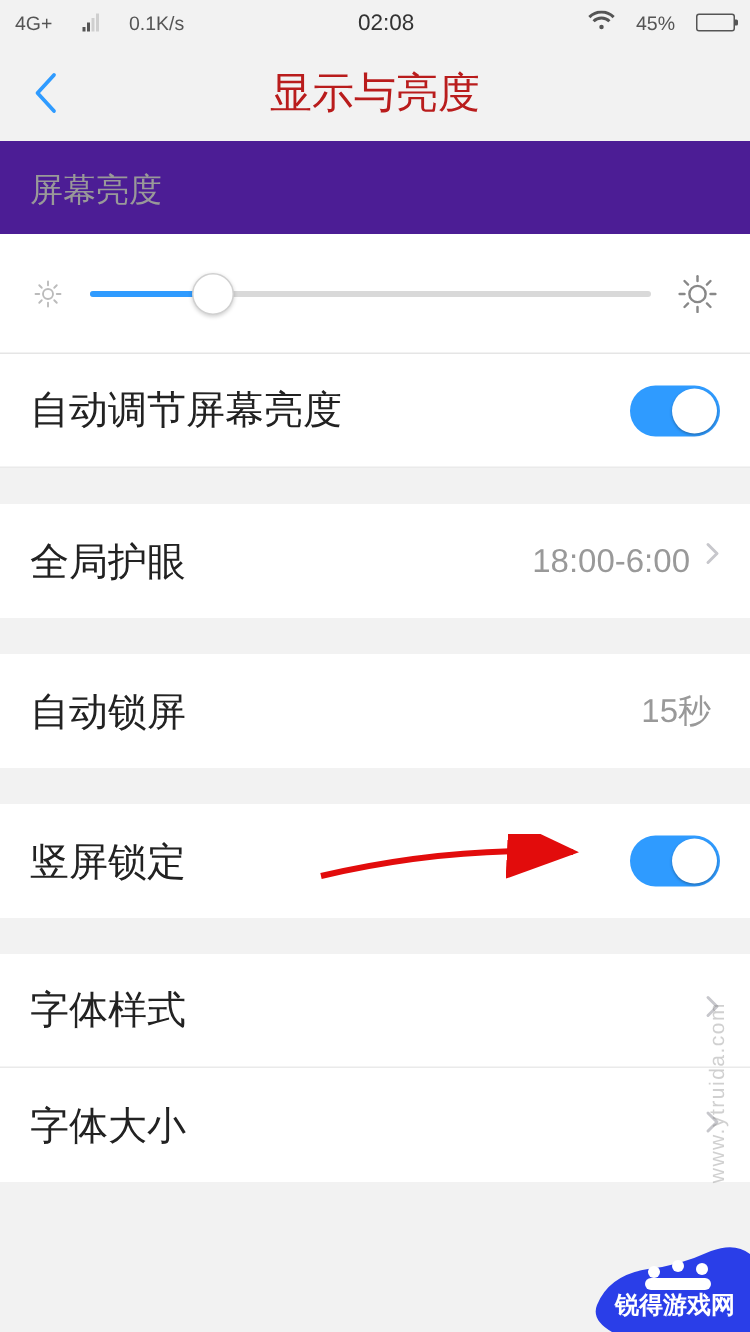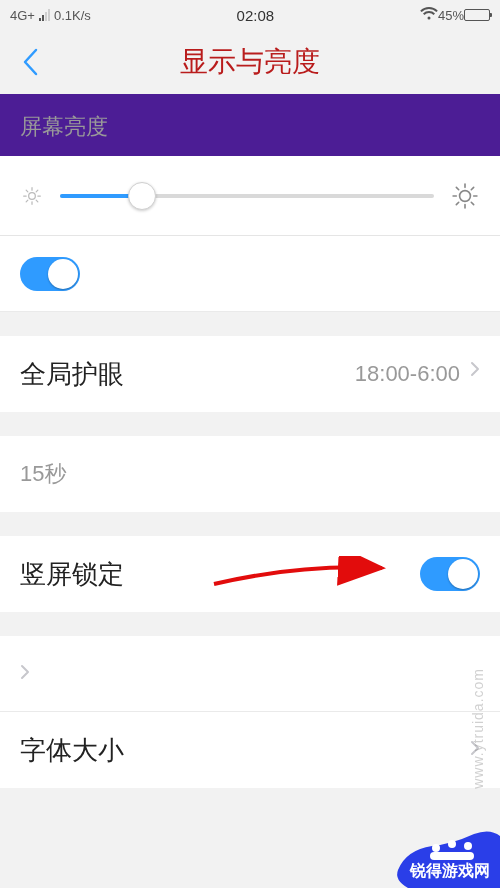--- a/index.html
+++ b/index.html
@@ -14,30 +14,30 @@
   .status-bar {
     height: 30px;
     display: flex;
     align-items: center;
     justify-content: space-between;
     padding: 0 10px;
     font-size: 13px;
     color: #555;
     font-family: -apple-system, Helvetica, Arial, sans-serif;
   }
-  .status-left { display: flex; align-items: center; gap: 4px; }
+  .status-left { display: flex; align-items: center; gap: 20px; }
   .signal-bars { display: flex; align-items: flex-end; gap: 1px; height: 12px; }
   .signal-bars span { width: 2px; background: #555; display: inline-block; }
   .signal-bars span:nth-child(1){height:3px;}
   .signal-bars span:nth-child(2){height:6px;}
   .signal-bars span:nth-child(3){height:9px;}
   .signal-bars span:nth-child(4){height:12px;}
   .signal-bars span.dim{background:#cfcfcf;}
   .status-center { font-size: 15px; color:#333; }
-  .status-right { display: flex; align-items: center; gap: 0; }
+  .status-right { display: flex; align-items: center; gap: 14px; }
   .battery { width:26px; height:12px; border:1px solid #555; border-radius:2px; position:relative; }
   .battery::after { content:""; position:absolute; right:-3px; top:3px; width:2px; height:4px; background:#555; border-radius:0 1px 1px 0;}
   .battery-fill { height:100%; width:45%; background:#555; }
 
   
   .nav-header {
     height: 64px;
     display: flex;
     align-items: center;
     justify-content: center;
@@ -240,20 +240,21 @@
           <line x1="4" y1="4" x2="6.2" y2="6.2"></line>
           <line x1="17.8" y1="17.8" x2="20" y2="20"></line>
           <line x1="4" y1="20" x2="6.2" y2="17.8"></line>
           <line x1="17.8" y1="6.2" x2="20" y2="4"></line>
         </g>
       </svg>
   </span>
 </div>
 
 <div class="row">
+  <span class="row-label">自动调节屏幕亮度</span>
   <div class="toggle on">
       <div class="toggle-knob"></div>
     </div>
 </div>
 
 <div class="group-gap"></div>
 
 <div class="panel">
 <div class="row">
   <span class="row-label">全局护眼</span>
@@ -263,20 +264,21 @@
             <polyline points="2,2 8,8 2,14" fill="none" stroke="#c7c7cc" stroke-width="2" stroke-linecap="round" stroke-linejoin="round"></polyline>
           </svg></span>
   </div>
 </div>
 </div>
 
 <div class="group-gap"></div>
 
 <div class="panel">
 <div class="row">
+  <span class="row-label">自动锁屏</span>
   <div class="row-right">
     <span class="row-value">15秒</span>
   </div>
 </div>
 </div>
 
 <div class="group-gap"></div>
 
 <div class="panel">
 <div class="row">
@@ -292,20 +294,21 @@
         </defs>
     <path d="M4 28 Q 90 8 172 12" fill="none" stroke="#e20c0c" stroke-width="4" marker-end="url(#ah)"></path>
   </svg>
 </div>
 </div>
 
 <div class="group-gap"></div>
 
 <div class="panel">
 <div class="row">
+  <span class="row-label">字体样式</span>
   <span class="chevron"><svg width="10" height="16" viewBox="0 0 10 16">
           <polyline points="2,2 8,8 2,14" fill="none" stroke="#c7c7cc" stroke-width="2" stroke-linecap="round" stroke-linejoin="round"></polyline>
         </svg></span>
 </div>
 <div class="row">
   <span class="row-label">字体大小</span>
   <span class="chevron"><svg width="10" height="16" viewBox="0 0 10 16">
           <polyline points="2,2 8,8 2,14" fill="none" stroke="#c7c7cc" stroke-width="2" stroke-linecap="round" stroke-linejoin="round"></polyline>
         </svg></span>
 </div>

